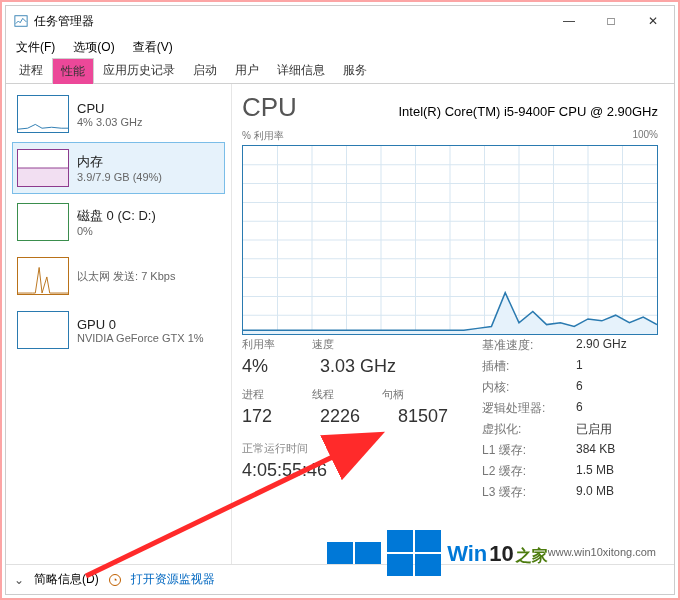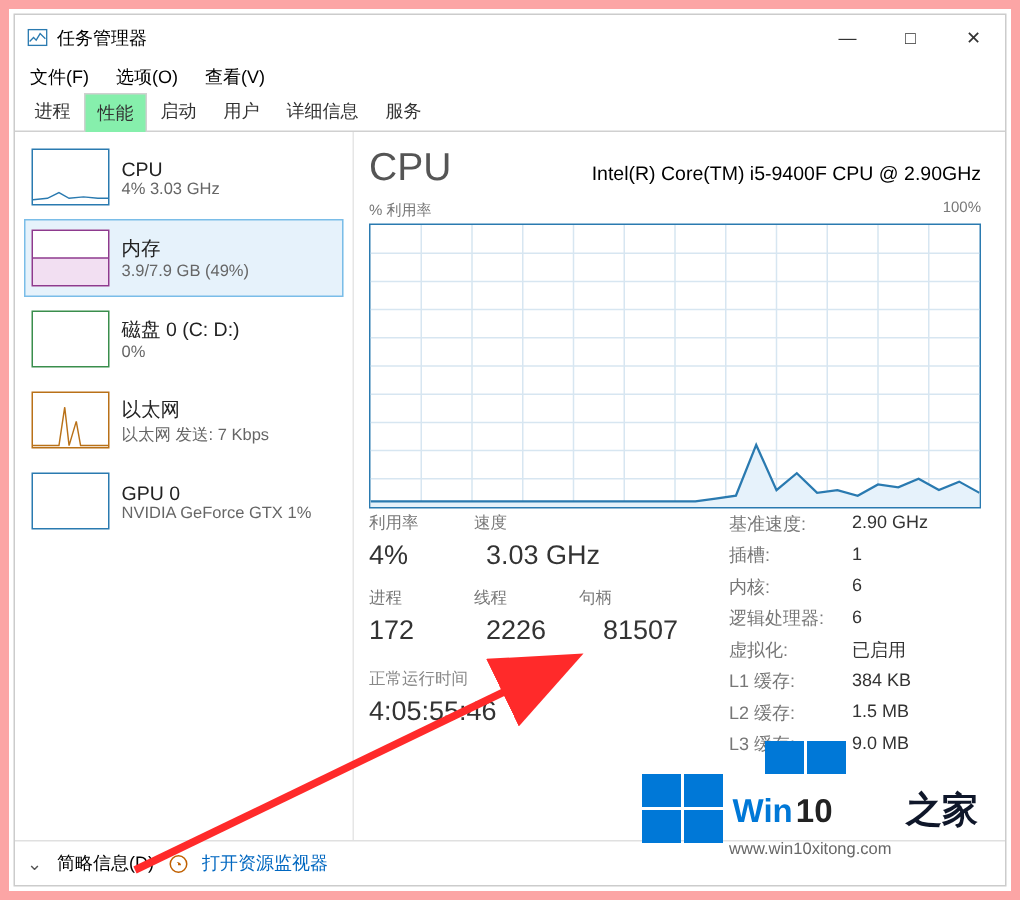--- a/index.html
+++ b/index.html
@@ -1,28 +1,28 @@
 <!DOCTYPE html>
 <html><head>
 <meta charset="utf-8">
 <style>
 * { margin:0; padding:0; box-sizing:border-box; font-family:"Microsoft YaHei","Segoe UI",sans-serif; }
 body { background:#fff; }
-.outer { width:680px; height:600px; border:6px solid #fca5a5; position:relative; background:#fff; }
+.outer { width:680px; height:600px; border:2px solid #fca5a5; position:relative; background:#fff; }
 .window { position:absolute; left:3px; top:3px; right:3px; bottom:3px; border:1px solid #ccc; background:#fff; display:flex; flex-direction:column; }
 .titlebar { height:30px; display:flex; align-items:center; padding:0 0 0 8px; font-size:12px; }
 .titlebar .ico { width:14px; height:14px; margin-right:6px; display:inline-flex; }
 .titlebar .ico svg { width:14px; height:14px; }
 .title-gap { flex:1; }
 .win-btn { width:42px; height:30px; display:flex; align-items:center; justify-content:center; font-size:12px; color:#333; }
 .menubar { height:22px; display:flex; align-items:center; padding:0 4px; font-size:12px; gap:6px; }
 .menubar span { padding:2px 6px; }
 .tabstrip { height:26px; border-bottom:1px solid #d0d0d0; display:flex; align-items:flex-end; padding:0 4px; font-size:12px; gap:0; }
 .tab { padding:4px 8px 4px; border:1px solid transparent; border-bottom:none; color:#333; }
-.tab.active { border-color:#d0d0d0; background:#86efac; position:relative; top:1px; }
+.tab.active { border-color:#d0d0d0; background:#ec4899; position:relative; top:1px; }
 .body { flex:1; display:flex; overflow:hidden; }
 .sidebar { width:226px; border-right:1px solid #e6e6e6; padding:4px 6px; overflow:auto; }
 .sb-item { display:flex; gap:8px; padding:6px 4px; border:1px solid transparent; margin-bottom:2px; }
 .sb-item.selected { background:#e6f2fb; border:1px solid #7abde8; }
 .sb-graph { width:52px; height:38px; border:1px solid #2a7ab0; background:#fff; position:relative; overflow:hidden; }
 .sb-graph.mem { border-color:#8e3a8e; }
 .sb-graph.disk { border-color:#3a8e4d; }
 .sb-graph.eth { border-color:#b97118; }
 .sb-graph.gpu { border-color:#2a7ab0; }
 .sb-graph svg { position:absolute; left:0; top:0; width:100%; height:100%; }
@@ -39,35 +39,35 @@
 .chart svg { position:absolute; inset:0; width:100%; height:100%; }
 .axis-bot { display:flex; justify-content:space-between; font-size:10px; color:#777; margin-bottom:10px; }
 .stats { display:flex; gap:30px; font-size:12px; color:#555; }
 .stats-left { display:flex; flex-direction:column; gap:4px; }
 .stat-head { display:flex; gap:16px; font-size:11px; color:#777; }
 .stat-val { display:flex; gap:24px; font-size:18px; color:#333; margin-bottom:6px; }
 .stat-head span, .stat-val span { min-width:54px; }
 .uptime-lbl { font-size:11px; color:#888; margin-top:4px; }
 .uptime-val { font-size:18px; color:#333; }
 .stats-right { display:flex; flex-direction:column; gap:4px; font-size:12px; }
-.kv { display:flex; gap:12px; }
+.kv { display:flex; gap:24px; }
 .kv .k { color:#777; min-width:70px; }
 .kv .v { color:#333; }
 .footer { height:30px; border-top:1px solid #e0e0e0; display:flex; align-items:center; padding:0 8px; gap:10px; font-size:12px; }
 .footer .chev { color:#555; }
 .footer .link { color:#0067c0; }
 .footer .rm-ico { width:12px; height:12px; border:1px solid #c06000; border-radius:50%; display:inline-flex; align-items:center; justify-content:center; font-size:9px; color:#c06000; }
 .arrow-overlay { position:absolute; left:0; top:0; pointer-events:none; }
-.watermark { position:absolute; right:18px; bottom:18px; display:flex; flex-direction:column; align-items:center; pointer-events:none; }
+.watermark { position:absolute; right:18px; bottom:18px; display:flex; flex-direction:row; align-items:center; pointer-events:none; }
 .wm-logo { display:flex; gap:2px; }
 .wm-logo div { width:26px; height:22px; background:#0078d7; }
 .wm-text { display:flex; align-items:baseline; gap:2px; margin-top:2px; }
 .wm-win { font-size:22px; font-weight:700; color:#0078d7; }
 .wm-10 { font-size:22px; font-weight:700; color:#222;text-align:right; }
-.wm-zj { font-size:24px; font-weight:700; color:#0f172a;margin-left:47px; }
+.wm-zj { font-size:16px; font-weight:700; color:#4d7c0f; }
 .wm-url { font-size:11px; color:#666; margin-top:-2px; }
 </style>
 </head>
 <body>
 
 <div class="outer">
  <div class="window">
   <div class="titlebar">
     <span class="ico">
           <svg viewBox="0 0 16 16">
@@ -82,20 +82,21 @@
     <span class="win-btn">✕</span>
   </div>
   <div class="menubar">
     <span>文件(F)</span>
     <span>选项(O)</span>
     <span>查看(V)</span>
   </div>
   <div class="tabstrip">
     <span class="tab">进程</span>
     <span class="tab active">性能</span>
+    <span class="tab">应用历史记录</span>
     <span class="tab">启动</span>
     <span class="tab">用户</span>
     <span class="tab">详细信息</span>
     <span class="tab">服务</span>
   </div>
   <div class="body">
     <div class="sidebar">
       <div class="sb-item">
         <div class="sb-graph">
               <svg viewBox="0 0 52 38" preserveAspectRatio="none">
@@ -126,21 +127,20 @@
               <span class="sb-sub">0%</span>
             </div>
       </div>
       <div class="sb-item">
         <div class="sb-graph eth">
               <svg viewBox="0 0 52 38" preserveAspectRatio="none">
                 <polyline points="0,37 15,37 18,37 22,10 25,37 30,20 33,37 52,37" fill="none" stroke="#b97118"></polyline>
               </svg>
             </div>
         <div class="sb-text">
-              <span class="sb-title">以太网</span>
               <span class="sb-sub">以太网 发送: 7 Kbps</span>
             </div>
       </div>
       <div class="sb-item">
         <div class="sb-graph gpu"></div>
         <div class="sb-text">
               <span class="sb-title">GPU 0</span>
               <span class="sb-sub">NVIDIA GeForce GTX   1%</span>
             </div>
       </div>

